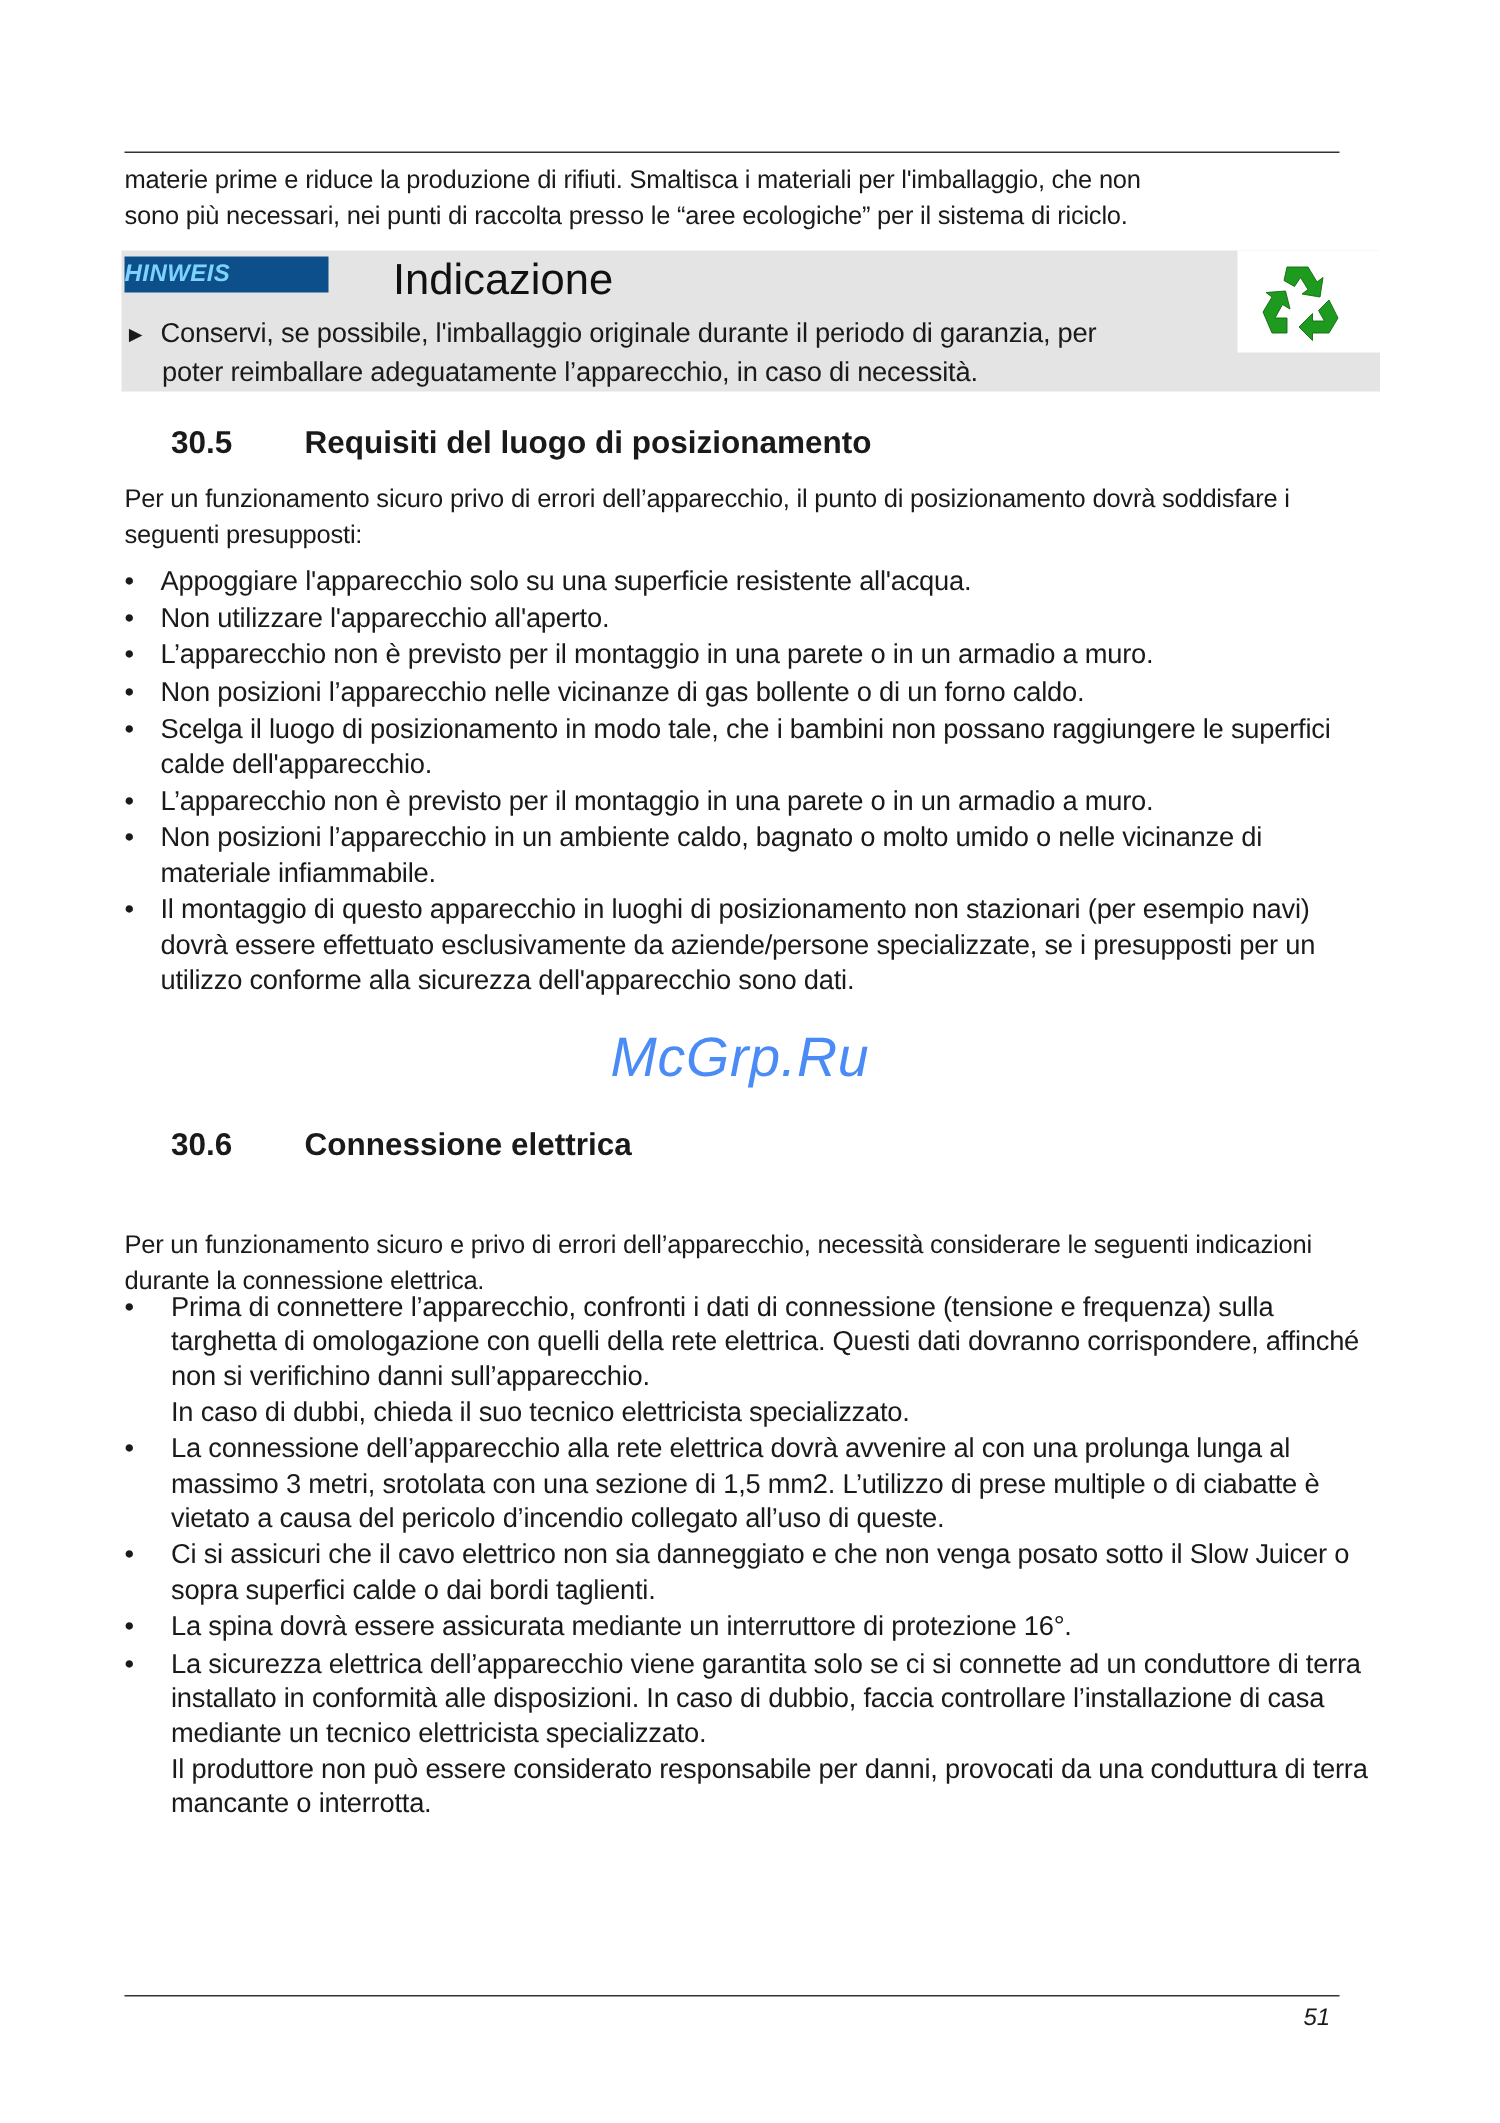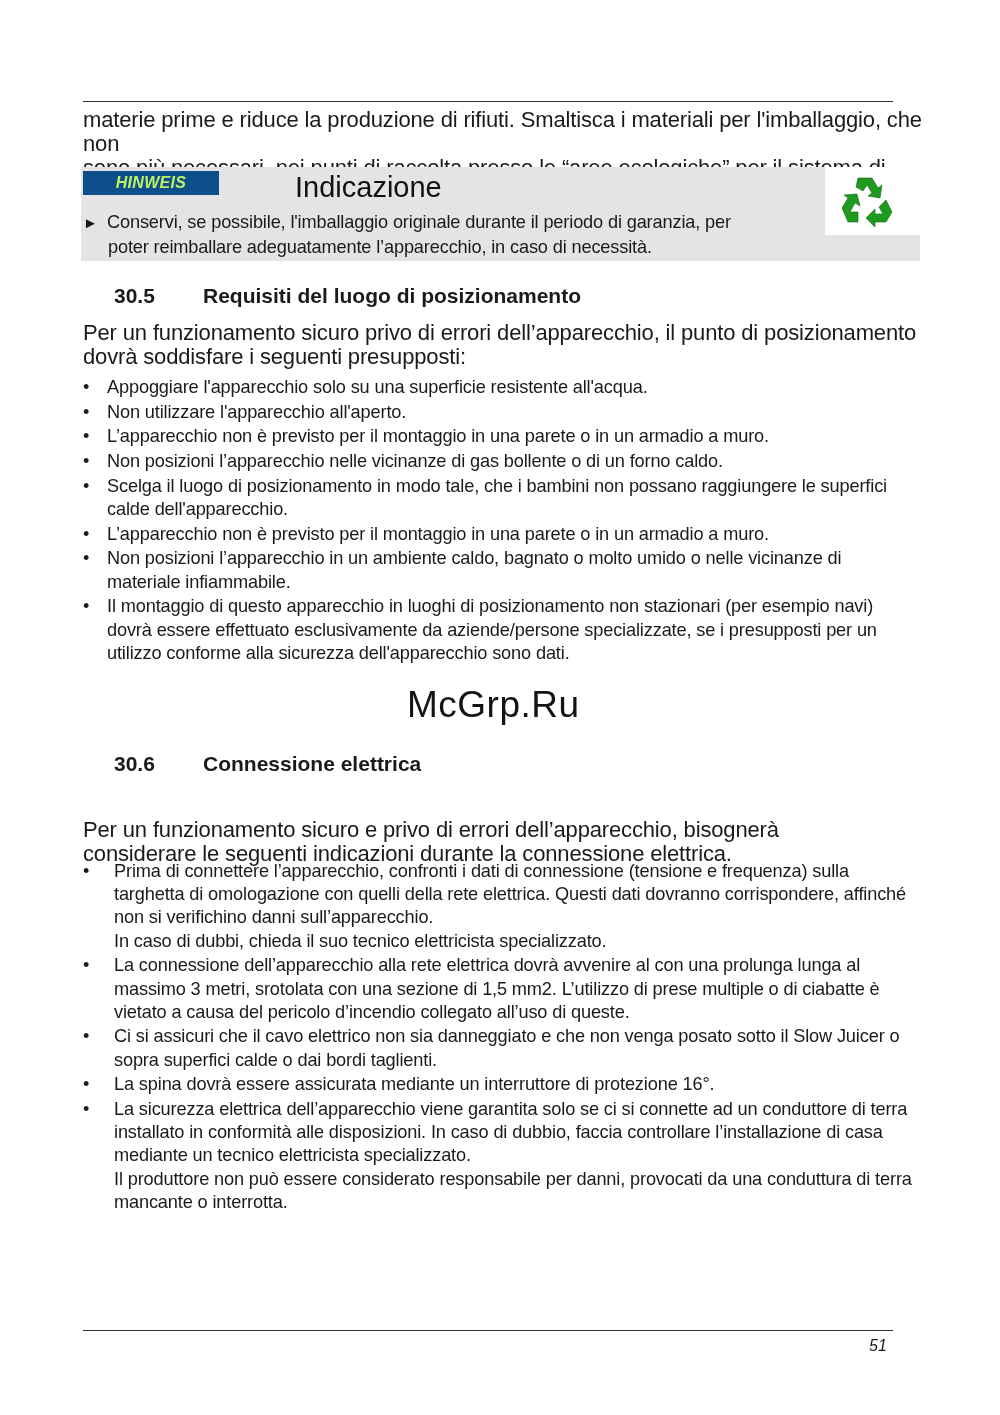--- a/index.html
+++ b/index.html
@@ -5,59 +5,59 @@
     html, body { margin: 0; padding: 0; background: #ffffff; }
     body {
       width: 1000px; height: 1415px; position: relative; overflow: hidden;
       font-family: "Liberation Sans", sans-serif; color: #1a1a1a;
     }
     .rule { position: absolute; left: 83px; width: 810px; height: 0; border-top: 1.5px solid #333; }
     .rule.top { top: 101px; }
     .rule.bottom { top: 1330px; }
     .para {
       position: absolute; left: 83px; width: 840px;
-      font-size: 22px; line-height: 24px; letter-spacing: -0.15px;
+      font-size: 17px; line-height: 24px; letter-spacing: -0.15px;
     }
     .notice {
       position: absolute; left: 81px; top: 167px; width: 839px; height: 94px;
       background: #e4e4e4;
     }
     .notice .iconbox {
       position: absolute; right: 0; top: 0; width: 95px; height: 68px;
       background: #ffffff;
     }
     .badge {
       position: absolute; left: 2px; top: 4px; width: 136px; height: 24px;
-      background: #0d4f8b; color: #bef264; font-weight: bold; font-style: italic;
-      font-size: 16px; line-height: 24px; text-align: center; letter-spacing: 0.3px;
+      background: #0d4f8b; color: #7dd3fc; font-weight: bold; font-style: italic;
+      font-size: 16px; line-height: 24px; text-align: left; letter-spacing: 0.3px;
     }
     .notice-title {
-      position: absolute; left: 181px; top: 2px; font-size: 29px; line-height: 36px; color: #111; margin-left: 33px;
+      position: absolute; left: 181px; top: 2px; font-size: 29px; line-height: 36px; color: #111;
     }
     .notice-text {
       position: absolute; left: 2px; top: 43px; width: 740px;
       font-size: 18.2px; line-height: 24px; letter-spacing: -0.15px;
     }
     .notice-text .arrow { display: inline-block; width: 24px; font-size: 15px; }
     .notice-text .l2 { padding-left: 25px; display: block; }
     .recycle { position: absolute; left: 836px; top: 172px; width: 60px; height: 60px; }
     .heading {
       position: absolute; left: 114px; font-size: 21px; font-weight: bold; line-height: 28px;
     }
     .heading .num { display: inline-block; width: 89px; }
     ul.bul { position: absolute; left: 83px; width: 840px; margin: 0; padding: 0; list-style: none;
       font-size: 18.2px; line-height: 23.2px; letter-spacing: -0.15px; }
     ul.bul li { position: relative; padding-left: 24px; margin-bottom: 1.5px; }
     ul.bul li::before { content: "•"; position: absolute; left: 0; top: 0; }
     ul.bul.wide li { padding-left: 31px; }
     ul.bul.wide li .extra { display: block; }
     .pagenum { position: absolute; left: 869px; top: 1337px; font-size: 16px; font-style: italic; }
     .watermark {
-      position: absolute; left: 407px; top: 684px; font-size: 37px; 
-      color: #000000; opacity: 0.92; letter-spacing: 0.5px;
+      position: absolute; left: 407px; top: 684px; font-size: 37px; font-style: italic;
+      color: #3b82f6; opacity: 0.92; letter-spacing: 0.5px;
     }
   </style>
 </head>
 <body>
 
 <div class="rule top"></div>
 
 <div class="para" style="top:108px;">
   <div>materie prime e riduce la produzione di rifiuti. Smaltisca i materiali per l'imballaggio, che non</div>
   <div>sono più necessari, nei punti di raccolta presso le “aree ecologiche” per il sistema di riciclo.</div>
@@ -95,21 +95,21 @@
   <li>Scelga il luogo di posizionamento in modo tale, che i bambini non possano raggiungere le superfici calde dell'apparecchio.</li>
   <li>L’apparecchio non è previsto per il montaggio in una parete o in un armadio a muro.</li>
   <li>Non posizioni l’apparecchio in un ambiente caldo, bagnato o molto umido o nelle vicinanze di materiale infiammabile.</li>
   <li>Il montaggio di questo apparecchio in luoghi di posizionamento non stazionari (per esempio navi) dovrà essere effettuato esclusivamente da aziende/persone specializzate, se i presupposti per un utilizzo conforme alla sicurezza dell'apparecchio sono dati.</li>
 </ul>
 
 <div class="heading" style="top:750px;">
   <span class="num">30.6</span><span>Connessione elettrica</span>
 </div>
 
-<div class="para" style="top:818px; width:800px;">Per un funzionamento sicuro e privo di errori dell’apparecchio, bisognerà considerare le seguenti indicazioni durante la connessione elettrica.</div>
+<div class="para" style="top:818px; width:800px;">Per un funzionamento sicuro e privo di errori dell’apparecchio, necessità considerare le seguenti indicazioni durante la connessione elettrica.</div>
 
 <ul class="bul wide" style="top:860px; width:830px;">
   <li><span>Prima di connettere l’apparecchio, confronti i dati di connessione (tensione e frequenza) sulla targhetta di omologazione con quelli della rete elettrica. Questi dati dovranno corrispondere, affinché non si verifichino danni sull’apparecchio.</span><span class="extra">In caso di dubbi, chieda il suo tecnico elettricista specializzato.</span></li>
   <li><span>La connessione dell’apparecchio alla rete elettrica dovrà avvenire al con una prolunga lunga al massimo 3 metri, srotolata con una sezione di 1,5 mm2. L’utilizzo di prese multiple o di ciabatte è vietato a causa del pericolo d’incendio collegato all’uso di queste.</span></li>
   <li><span>Ci si assicuri che il cavo elettrico non sia danneggiato e che non venga posato sotto il Slow Juicer o sopra superfici calde o dai bordi taglienti.</span></li>
   <li><span>La spina dovrà essere assicurata mediante un interruttore di protezione 16°.</span></li>
   <li><span>La sicurezza elettrica dell’apparecchio viene garantita solo se ci si connette ad un conduttore di terra installato in conformità alle disposizioni. In caso di dubbio, faccia controllare l’installazione di casa mediante un tecnico elettricista specializzato.</span><span class="extra">Il produttore non può essere considerato responsabile per danni, provocati da una conduttura di terra mancante o interrotta.</span></li>
 </ul>
 
 <div class="watermark">McGrp.Ru</div>

